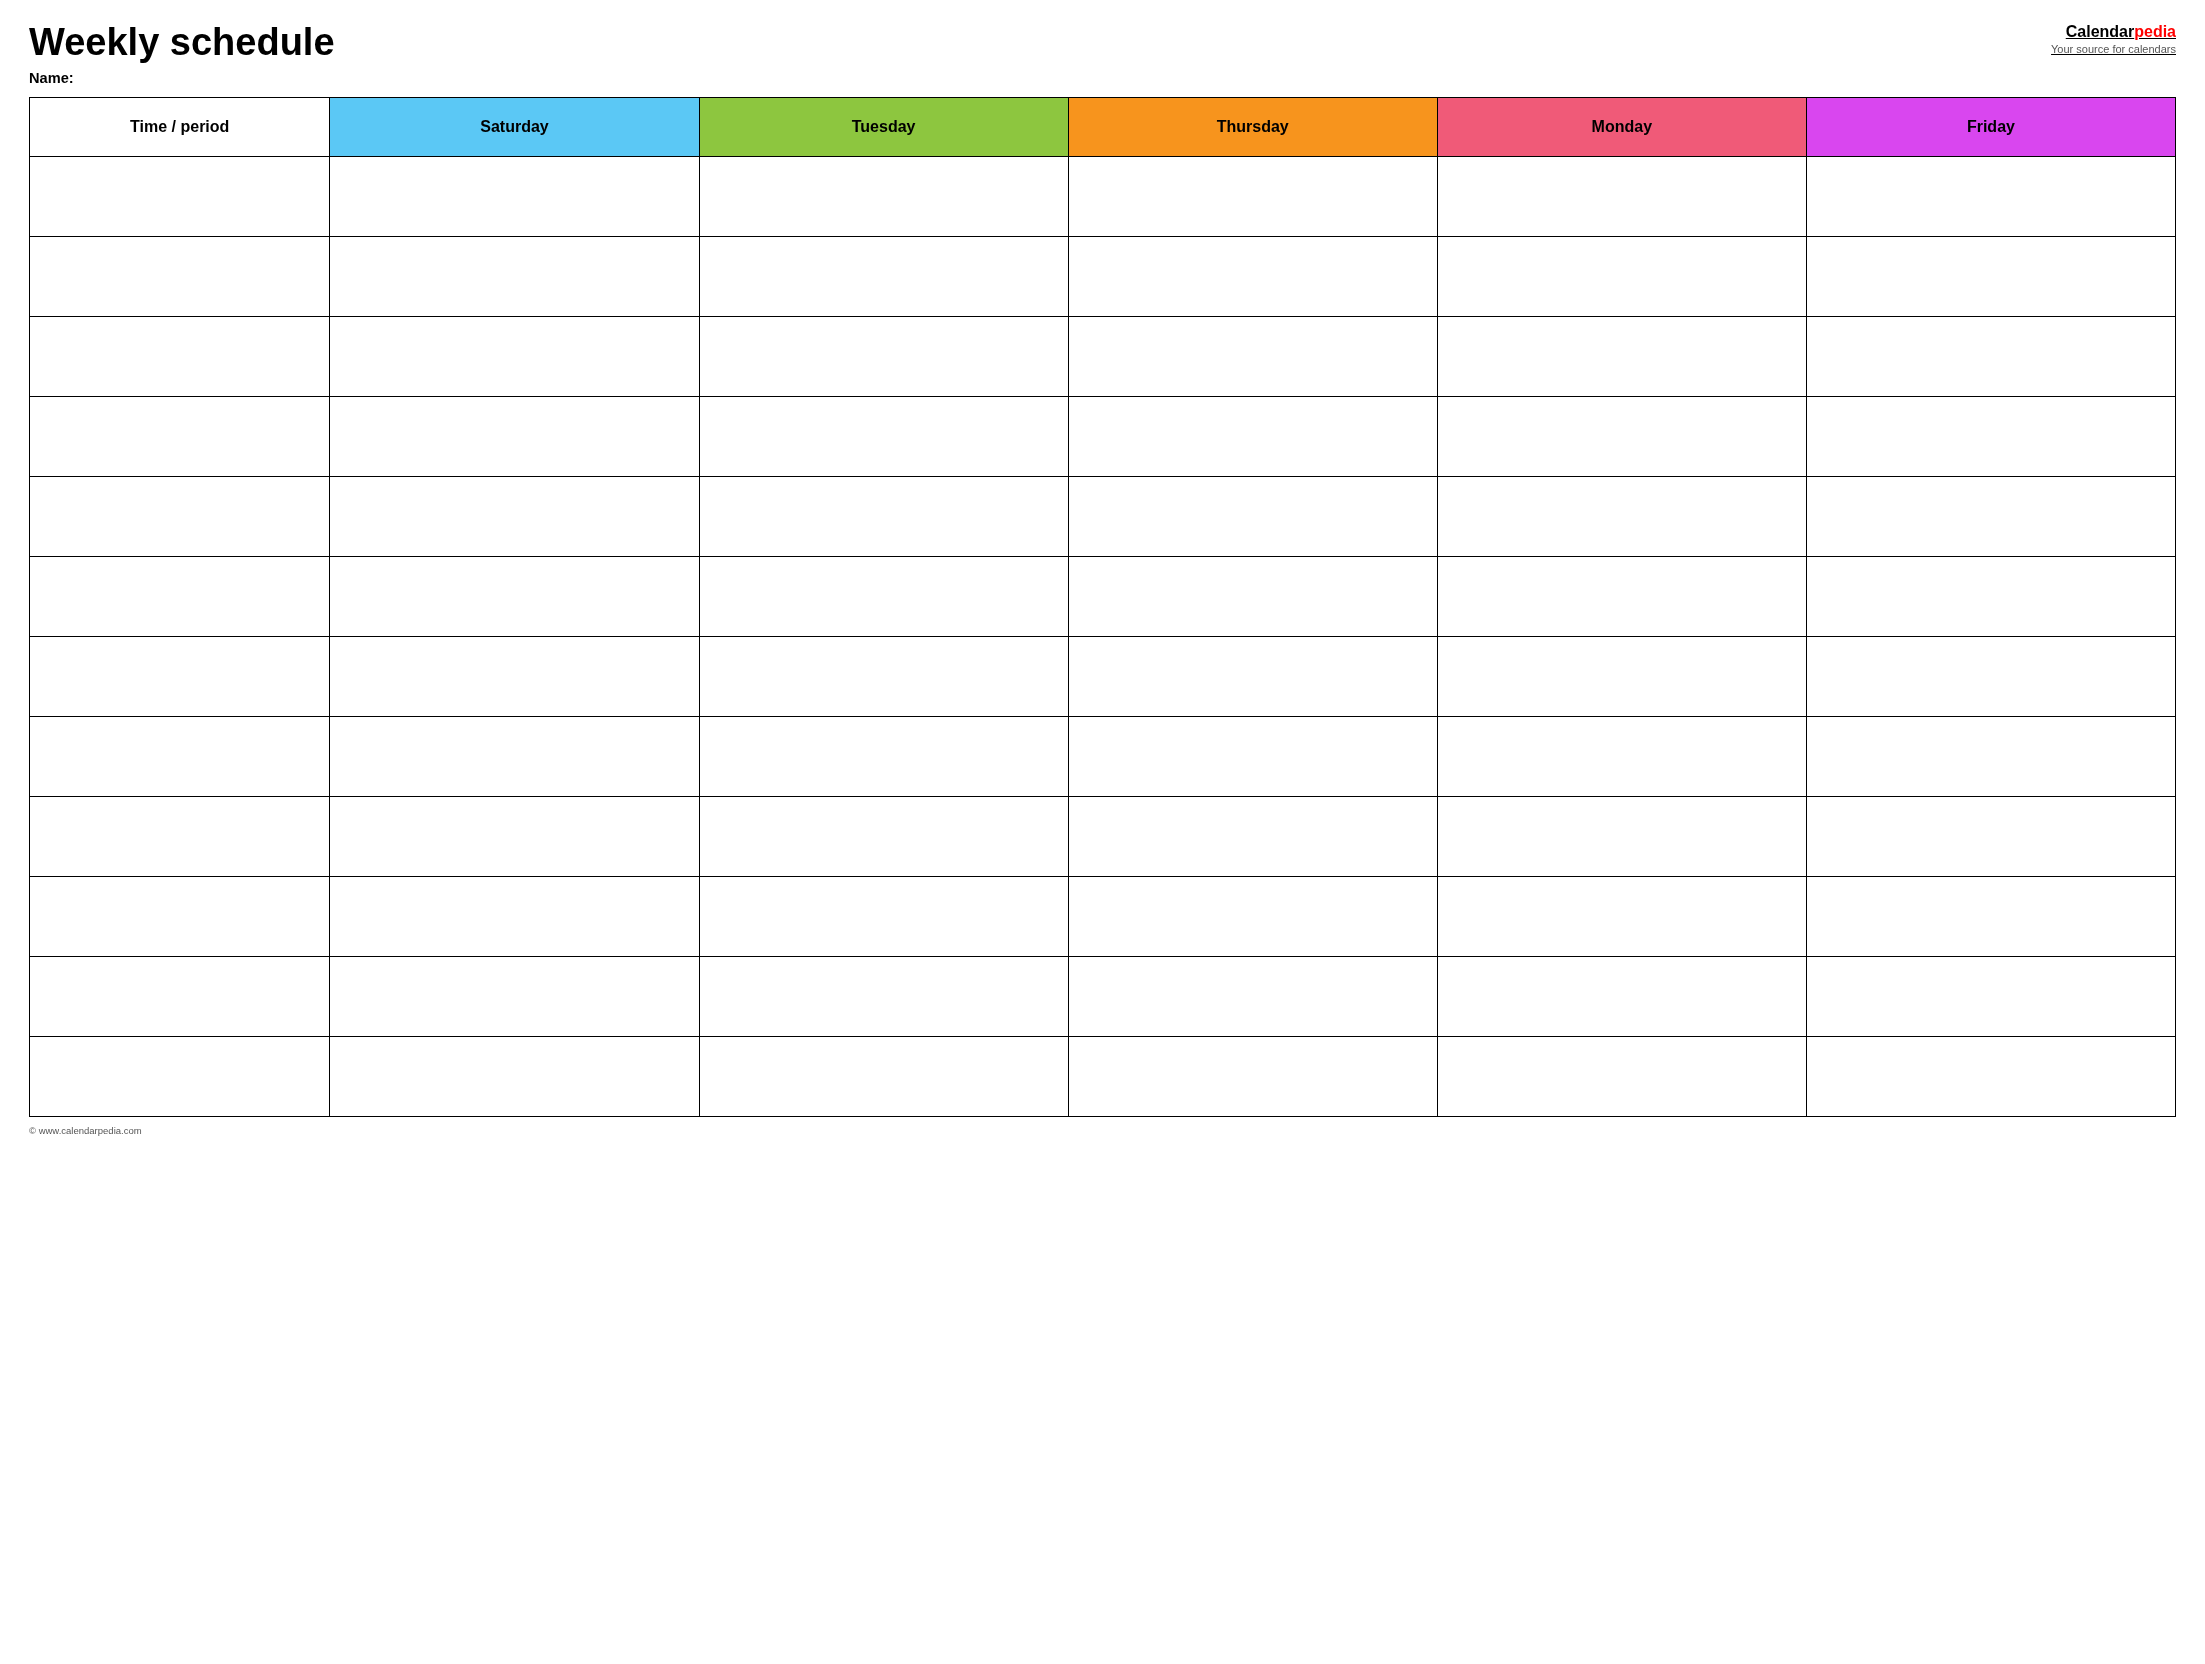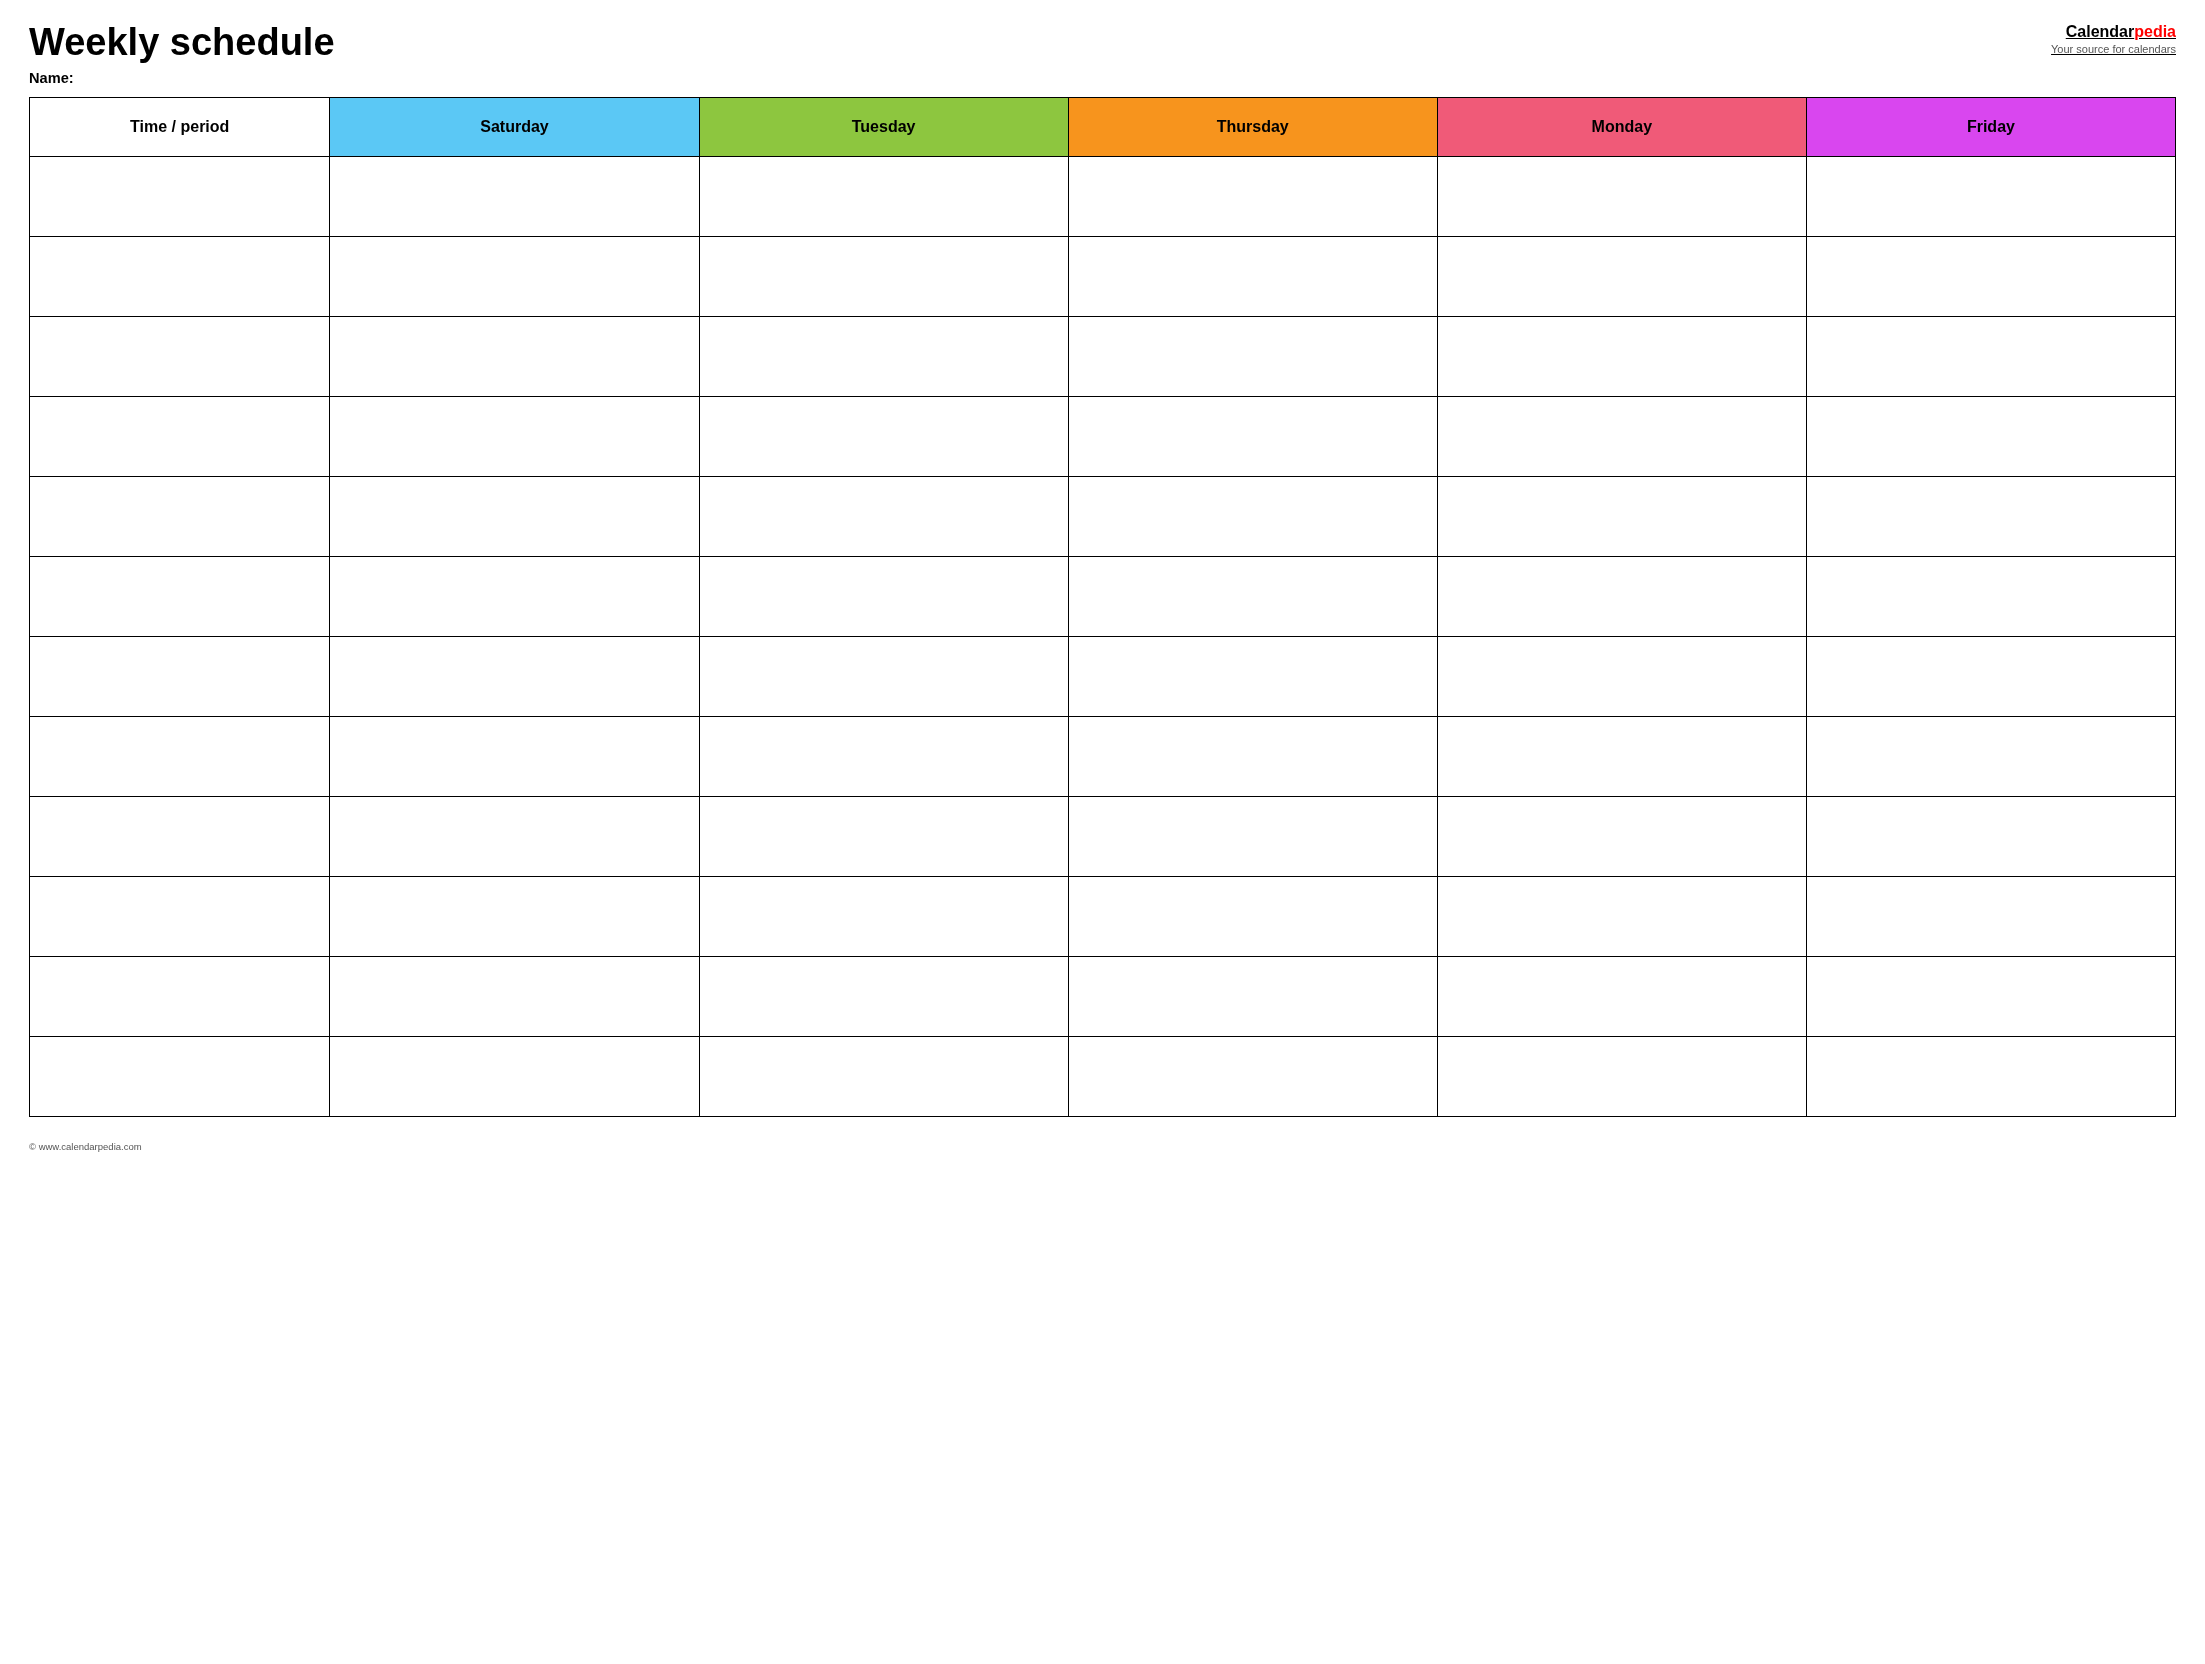--- a/index.html
+++ b/index.html
@@ -122,21 +122,21 @@
 
     .th-thursday {
       background-color: #f05a78;
     }
 
     .th-friday {
       background-color: #d946ef;
     }
 
     .footer {
-      margin-top: 24px;
+      margin-top: 8px;
       font-size: 9.5px;
       color: #555555;
     }
   </style>
 </head>
 <body>
 
 <div class="header-area">
   <div class="title-section">
     <h1 class="main-title">Weekly schedule</h1>

